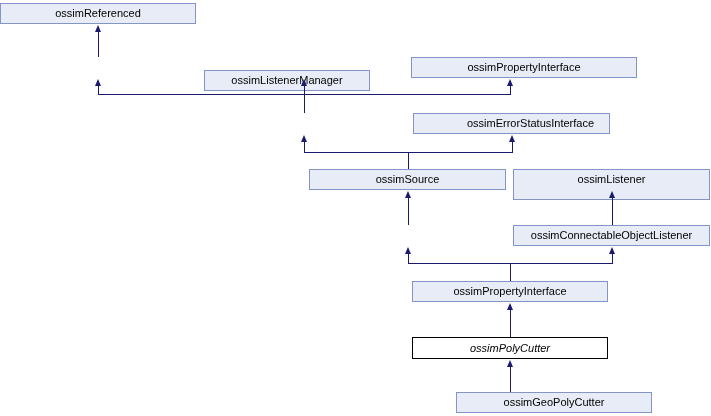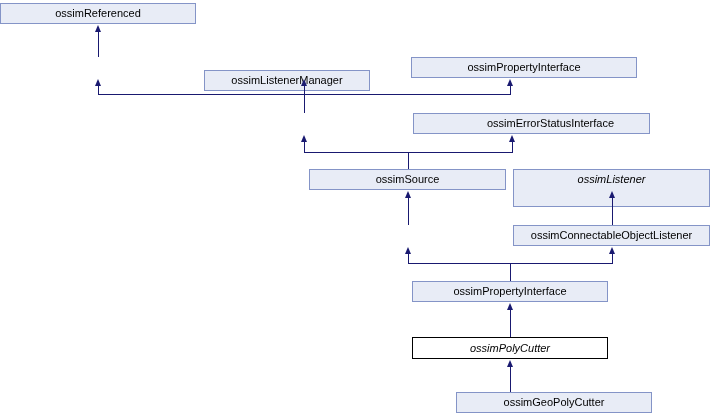--- a/index.html
+++ b/index.html
@@ -52,23 +52,23 @@
     border-bottom: 7px solid var(--edge);
   }
 </style>
 </head>
 <body>
 
 <div id="diagram-canvas">
     <div class="node" style="left: 0px; top: 3px; width: 196px; height: 21px; line-height: 19px;">ossimReferenced</div>
     <div class="node" style="left: 204px; top: 57px; width: 166px; height: 21px; line-height: 19px; margin-top: 13px;">ossimListenerManager</div>
     <div class="node" style="left: 411px; top: 57px; width: 226px; height: 21px; line-height: 19px;">ossimPropertyInterface</div>
-    <div class="node" style="left: 413px; top: 113px; width: 237px; height: 21px; line-height: 19px; padding-left: 38px;">ossimErrorStatusInterface</div>
+    <div class="node" style="left: 413px; top: 113px; width: 197px; height: 21px; line-height: 19px; padding-left: 38px;">ossimErrorStatusInterface</div>
     <div class="node" style="left: 309px; top: 169px; width: 197px; height: 21px; line-height: 19px;">ossimSource</div>
-    <div class="node" style="left: 513px; top: 169px; width: 197px; height: 38px; line-height: 19px; font-style: italic;">ossimListener</div>
+    <div class="node" style="left: 513px; top: 169px; width: 197px; height: 31px; line-height: 19px;">ossimListener</div>
     <div class="node" style="left: 513px; top: 225px; width: 197px; height: 21px; line-height: 19px; text-align: center;">ossimConnectableObjectListener</div>
     <div class="node" style="left: 412px; top: 281px; width: 196px; height: 21px; line-height: 19px;">ossimPropertyInterface</div>
     <div class="node highlight" style="left: 412px; top: 337px; width: 196px; height: 22px; line-height: 20px; font-style: italic;">ossimPolyCutter</div>
     <div class="node" style="left: 412px; top: 392px; width: 196px; height: 21px; line-height: 19px; margin-left: 44px;">ossimGeoPolyCutter</div>
     <div class="arrowhead" style="left: 95px; top: 25px;"></div>
     <div class="edge" style="left: 98px; top: 31px; width: 1px; height: 26px;"></div>
     <div class="edge" style="left: 98px; top: 94px; width: 413px; height: 1px;"></div>
     <div class="arrowhead" style="left: 95px; top: 79px;"></div>
     <div class="edge" style="left: 98px; top: 85px; width: 1px; height: 10px;"></div>
     <div class="arrowhead" style="left: 301px; top: 79px;"></div>

